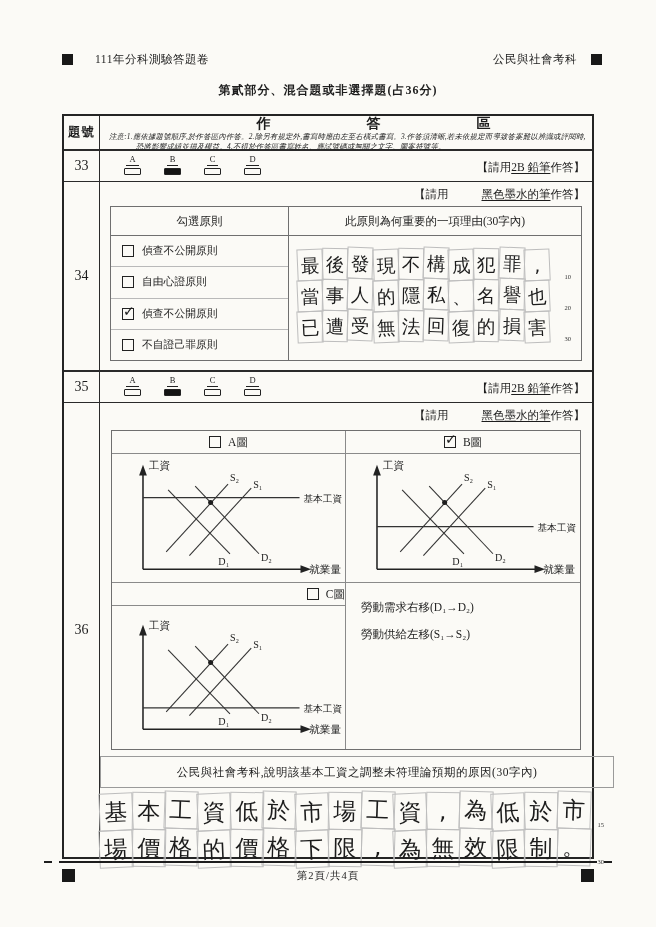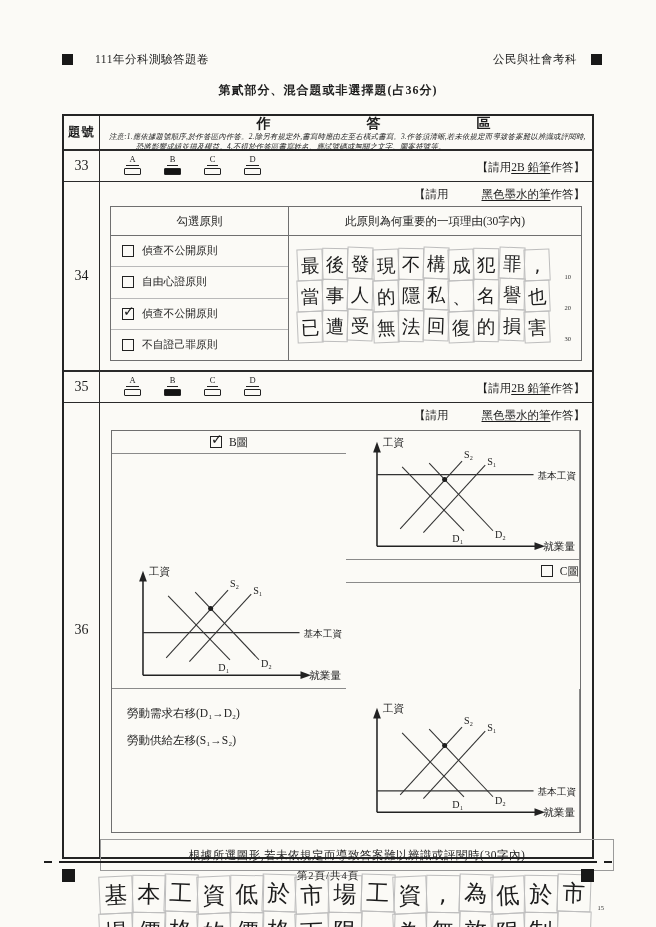--- a/index.html
+++ b/index.html
@@ -248,20 +248,24 @@
         <div class="note"><span>【請用</span><span class="u">2B 鉛筆</span><span>作答】</span></div>
       </div>
     </div>
 
     <div class="t-row q36-row">
       <div class="qcol">36</div>
       <div class="acol">
         <div class="ink-note"><span>【請用</span><span class="u">黑色墨水的筆</span><span>作答】</span></div>
 
         <div class="q36-table">
+          <div class="fig-hdr cell-l">
+            <span class="checkbox"></span>
+            <span>A圖</span>
+          </div>
           <div class="fig-hdr">
             <span class="checkbox">
                 <span class="tick">✓</span>
               </span>
             <span>B圖</span>
           </div>
 
           <div class="graph-cell cell-l">
             <svg viewBox="0 0 238 130" width="230" height="126">
               <line x1="30" y1="118" x2="30" y2="18" stroke="#222" stroke-width="1.6"></line>
@@ -331,21 +335,21 @@
               <text x="202" y="122" font-size="11">就業量</text>
               <text x="120" y="27" font-size="10.5">S₂</text>
               <text x="144" y="34" font-size="10.5">S₁</text>
               <text x="108" y="114" font-size="10.5">D₁</text>
               <text x="152" y="109" font-size="10.5">D₂</text>
               <text x="196" y="100" font-size="10">基本工資</text>
             </svg>
           </div>
         </div>
 
-        <div class="prompt-box">根據所選圖形,若未依規定而導致答案難以辨識或評閱時(30字內)</div>
+        <div class="prompt-box">公民與社會考科,說明該基本工資之調整未符理論預期的原因(30字內)</div>
 
         <div class="q36-grid">
           <div class="hw-row">
             <div class="hw-cells">
                 <span class="hw-cell">基</span>
                 <span class="hw-cell">本</span>
                 <span class="hw-cell">工</span>
                 <span class="hw-cell">資</span>
                 <span class="hw-cell">低</span>
                 <span class="hw-cell">於</span>

